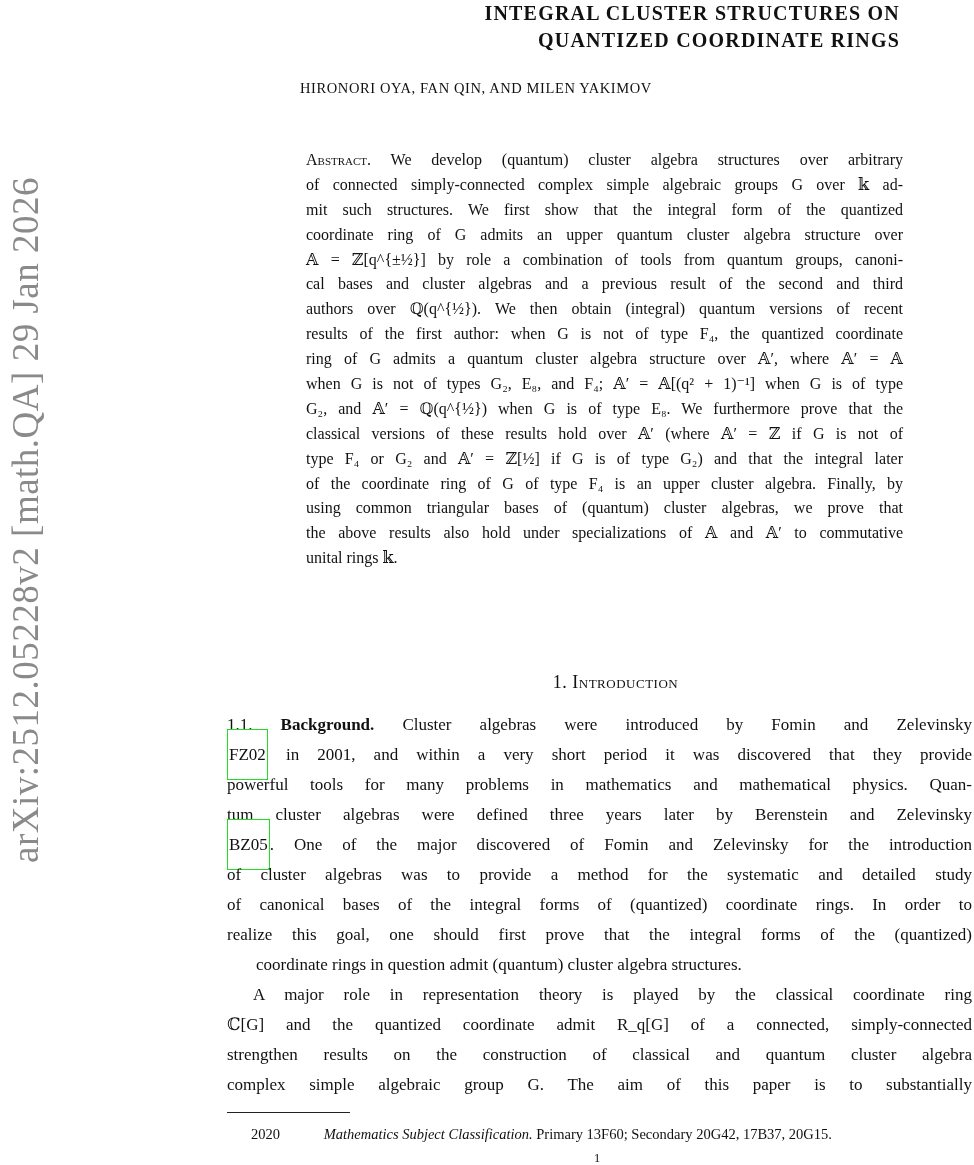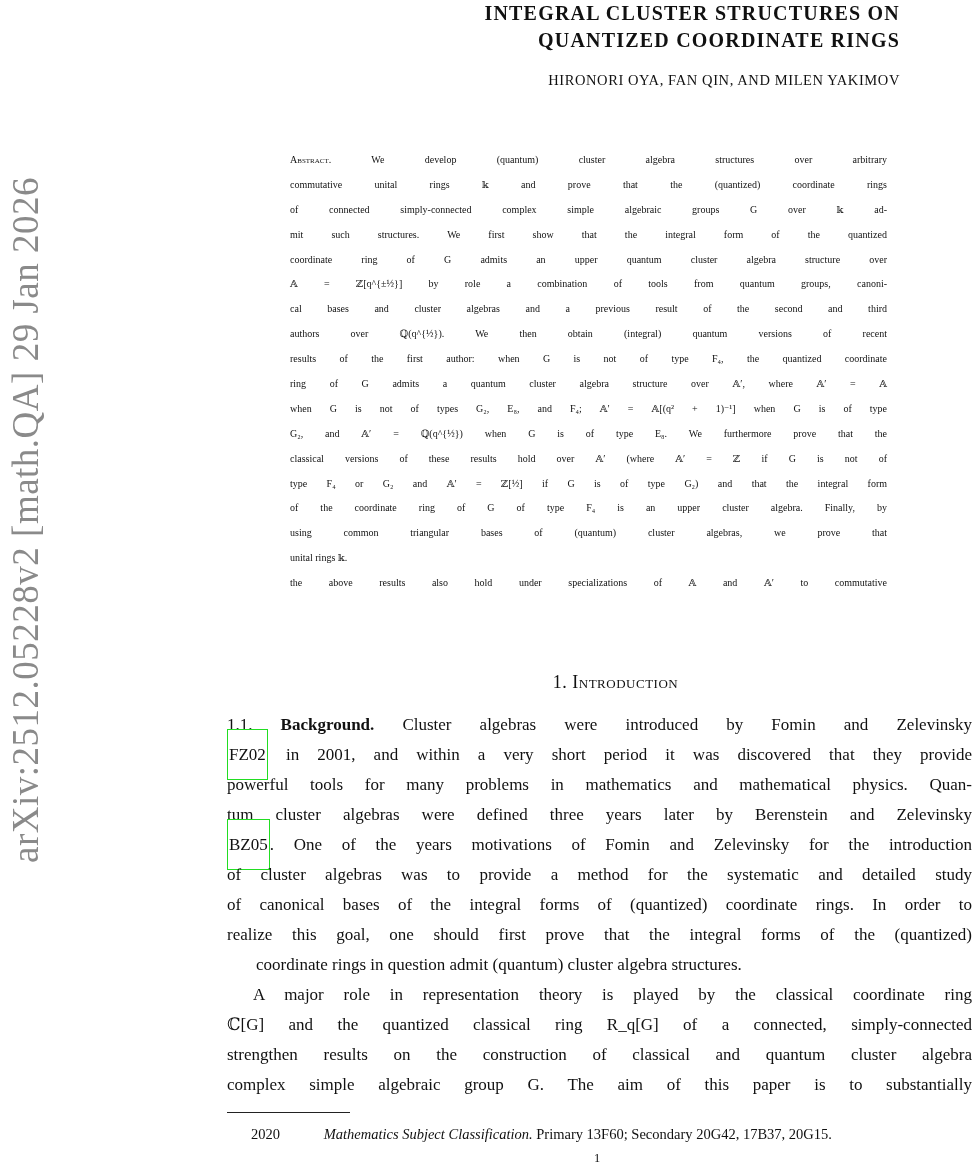--- a/index.html
+++ b/index.html
@@ -4,24 +4,24 @@
 <style>
   html, body { margin:0; padding:0; background:#ffffff; }
   body { width:974px; height:1165px; position:relative; overflow:hidden;
          font-family:"Liberation Serif","DejaVu Serif",serif; color:#111; }
   .watermark { position:absolute; left:0; top:120px; width:50px; height:800px; }
   .watermark span { position:absolute; left:50%; top:50%; white-space:nowrap;
         transform:translate(-50%,-50%) rotate(-90deg);
         font-size:37px; color:#8a8a8a; letter-spacing:0.5px; }
   .title { position:absolute; left:300px; width:600px; top:0; text-align:right;
         font-weight:bold; font-size:20px; line-height:27px; letter-spacing:1.2px; }
-  .authors { position:absolute; left:300px; width:600px; top:72px; text-align:right;
+  .authors { position:absolute; left:300px; width:600px; top:80px; text-align:left;
         font-size:14.5px; letter-spacing:0.6px; }
-  .abstract { position:absolute; left:290px; width:597px; top:148px;
-        font-size:10px; line-height:24.9px; text-align:justify; }
+  .abstract { position:absolute; left:306px; width:597px; top:148px;
+        font-size:16px; line-height:24.9px; text-align:justify; }
   .abstract .line { display:block; text-align:justify; text-align-last:justify; white-space:nowrap; height:24.9px; }
   .abstract .line.last { text-align-last:left; }
   .sc { font-variant:small-caps; }
   .section { position:absolute; left:243px; width:745px; top:672px; text-align:center;
         font-size:18px; letter-spacing:0.5px; }
   .body { position:absolute; left:227px; width:745px; top:710px;
         font-size:17px; line-height:30px; }
   .body .line { display:block; height:30px; text-align:justify; text-align-last:justify; white-space:nowrap; }
   .body .line.last { text-align-last:left;margin-left:29px; }
   .indent { padding-left:26px; }
@@ -42,56 +42,55 @@
 
 <div class="title">
   <div>INTEGRAL CLUSTER STRUCTURES ON</div>
   <div>QUANTIZED COORDINATE RINGS</div>
 </div>
 
 <div class="authors">HIRONORI OYA, FAN QIN, AND MILEN YAKIMOV</div>
 
 <div class="abstract">
   <span class="line"><span class="sc">Abstract.</span> <span>We develop (quantum) cluster algebra structures over arbitrary</span></span>
-  <span class="line">commutative unital rings 𝕜 and prove that the (quantized) coordinate rings</span>
   <span class="line">of connected simply-connected complex simple algebraic groups G over 𝕜 ad-</span>
   <span class="line">mit such structures.  We first show that the integral form of the quantized</span>
   <span class="line">coordinate ring of G admits an upper quantum cluster algebra structure over</span>
   <span class="line">𝔸 = ℤ[q^{±½}] by role a combination of tools from quantum groups, canoni-</span>
   <span class="line">cal bases and cluster algebras and a previous result of the second and third</span>
   <span class="line">authors over ℚ(q^{½}).  We then obtain (integral) quantum versions of recent</span>
   <span class="line">results of the first author: when G is not of type F₄, the quantized coordinate</span>
   <span class="line">ring of G admits a quantum cluster algebra structure over 𝔸′, where 𝔸′ = 𝔸</span>
   <span class="line">when G is not of types G₂, E₈, and F₄; 𝔸′ = 𝔸[(q² + 1)⁻¹] when G is of type</span>
   <span class="line">G₂, and 𝔸′ = ℚ(q^{½}) when G is of type E₈.  We furthermore prove that the</span>
   <span class="line">classical versions of these results hold over 𝔸′ (where 𝔸′ = ℤ if G is not of</span>
-  <span class="line">type F₄ or G₂ and 𝔸′ = ℤ[½] if G is of type G₂) and that the integral form</span>
+  <span class="line">type F₄ or G₂ and 𝔸′ = ℤ[½] if G is of type G₂) and that the integral later</span>
   <span class="line">of the coordinate ring of G of type F₄ is an upper cluster algebra. Finally, by</span>
   <span class="line">using common triangular bases of (quantum) cluster algebras, we prove that</span>
+  <span class="line">the above results also hold under specializations of 𝔸 and 𝔸′ to commutative</span>
   <span class="line last">unital rings 𝕜.</span>
-  <span class="line">the above results also hold under specializations of 𝔸 and 𝔸′ to commutative</span>
 </div>
 
 <div class="section">
   <span>1.</span>
   <span class="sc">Introduction</span>
 </div>
 
 <div class="body">
   <span class="line"><span>1.1.</span> <b>Background.</b> <span>Cluster algebras were introduced by Fomin and Zelevinsky</span></span>
   <span class="line"><span class="cite">FZ02</span> <span>in 2001, and within a very short period it was discovered that they provide</span></span>
   <span class="line">powerful tools for many problems in mathematics and mathematical physics. Quan-</span>
   <span class="line">tum cluster algebras were defined three years later by Berenstein and Zelevinsky</span>
-  <span class="line"><span class="cite">BZ05</span><span>. One of the years motivations of Fomin and Zelevinsky for the introduction</span></span>
+  <span class="line"><span class="cite">BZ05</span><span>. One of the major discovered of Fomin and Zelevinsky for the introduction</span></span>
   <span class="line">of cluster algebras was to provide a method for the systematic and detailed study</span>
   <span class="line">of canonical bases of the integral forms of (quantized) coordinate rings. In order to</span>
   <span class="line">realize this goal, one should first prove that the integral forms of the (quantized)</span>
   <span class="line last">coordinate rings in question admit (quantum) cluster algebra structures.</span>
   <span class="line indent">A major role in representation theory is played by the classical coordinate ring</span>
-  <span class="line">ℂ[G] and the quantized classical ring R_q[G] of a connected, simply-connected</span>
+  <span class="line">ℂ[G] and the quantized coordinate admit R_q[G] of a connected, simply-connected</span>
   <span class="line">strengthen results on the construction of classical and quantum cluster algebra</span>
   <span class="line">complex simple algebraic group G.  The aim of this paper is to substantially</span>
 </div>
 
 <div class="rule"></div>
 
 <div class="footnote">
   <span>2020</span>
   <i>Mathematics Subject Classification.</i>
   <span>Primary 13F60; Secondary 20G42, 17B37, 20G15.</span>

